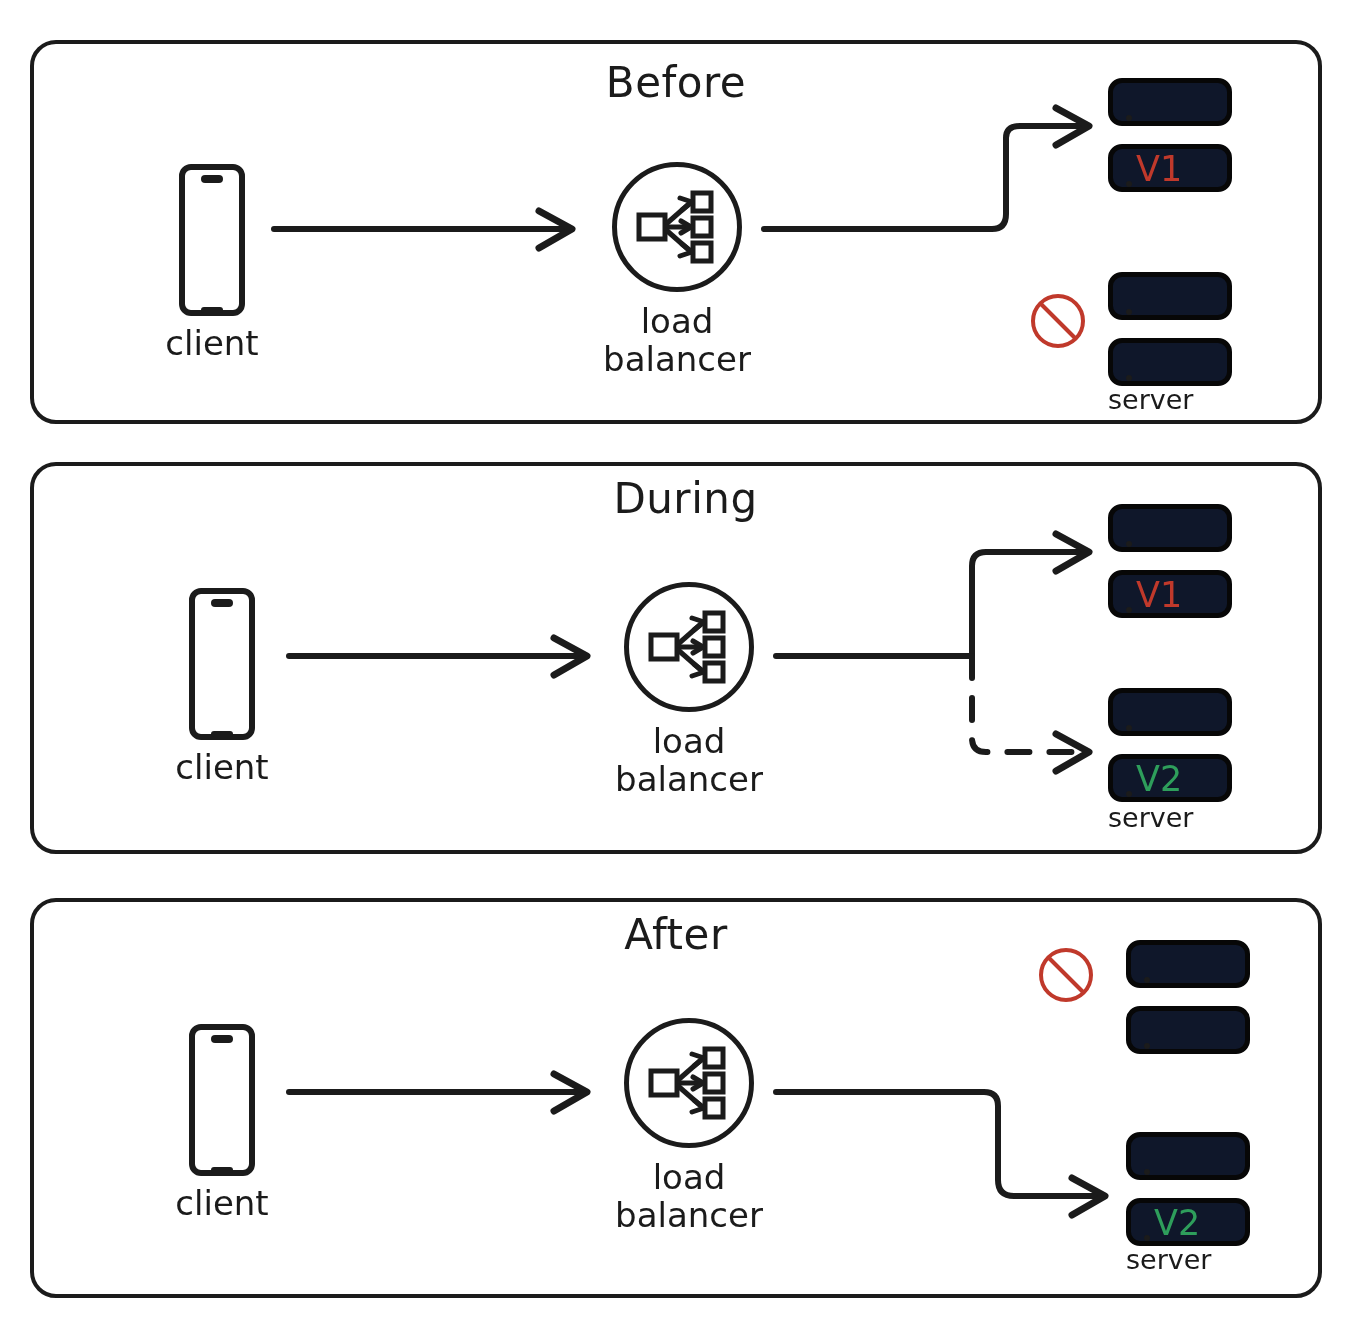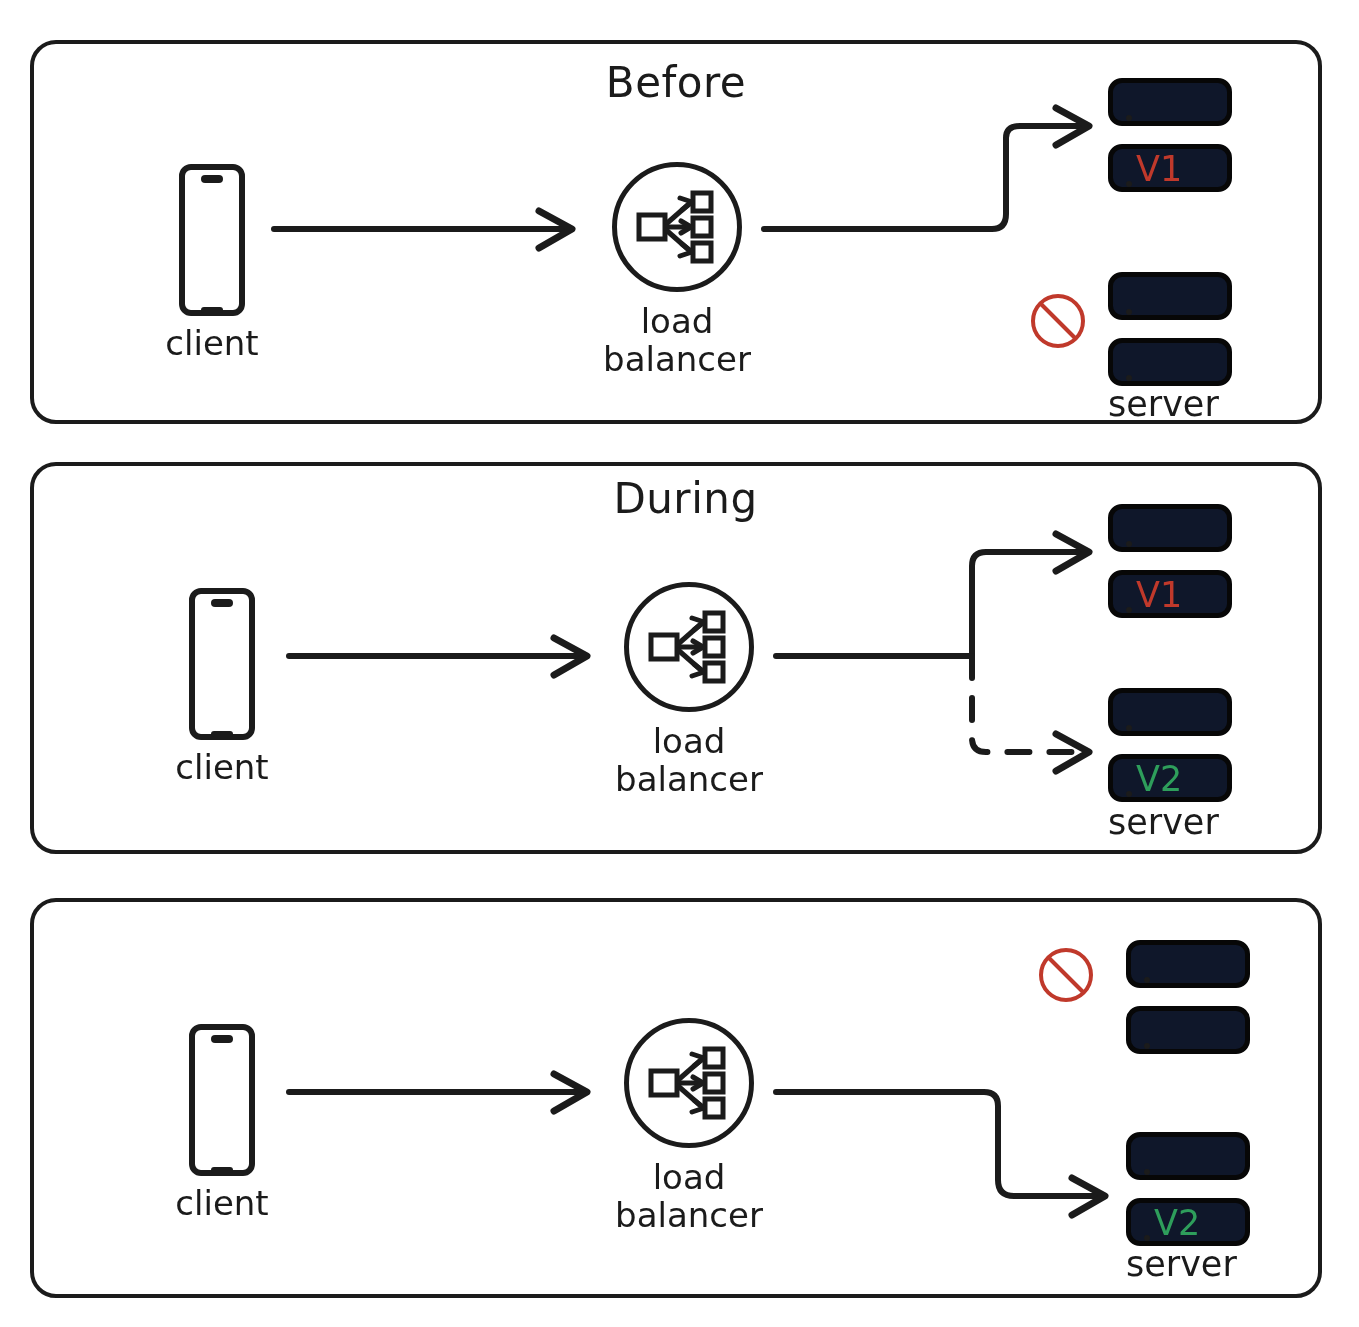--- a/index.html
+++ b/index.html
@@ -134,21 +134,21 @@
     font-size: 35px;
     line-height: 1;
     margin-left: 4px;
     font-weight: 400;
   }
   .vtag.v1 { color: #c0392b; }
   .vtag.v2 { color: #2e9e5b; }
 
   .srv-caption {
     position: absolute;
-    font-size: 35px;
+    font-size: 27px;
     color: #1b1b1b;
     text-align: right;
   }
 
   
   .prohibit { position: absolute; }
 
   
   .wires {
     position: absolute;
@@ -304,20 +304,21 @@
 
       <path d="M938 190 L938 100 Q938 86 952 86 L1046 86" stroke="#1b1b1b" stroke-width="6" fill="none" stroke-linecap="round" stroke-linejoin="round"></path>
       <path d="M1022 68 L1055 86 L1022 105" stroke="#1b1b1b" stroke-width="7" fill="none" stroke-linecap="round" stroke-linejoin="round"></path>
 
       <path d="M938 190 L938 272 Q938 286 952 286 L1046 286" stroke="#1b1b1b" stroke-width="6" fill="none" stroke-linecap="round" stroke-linejoin="round" stroke-dasharray="22 20"></path>
       <path d="M1022 268 L1055 286 L1022 305" stroke="#1b1b1b" stroke-width="7" fill="none" stroke-linecap="round" stroke-linejoin="round"></path>
     </svg>
   </div>
 
   <div class="panel" id="panel-after">
+    <div class="panel-title">After</div>
 
     <div class="phone-wrap" style="left:155px; top:122px;">
       <div class="phone">
         <div class="notch"></div>
         <div class="home"></div>
       </div>
       <div class="caption phone-caption">client</div>
     </div>
 
     <div class="lb-wrap" style="left:590px; top:116px;">

